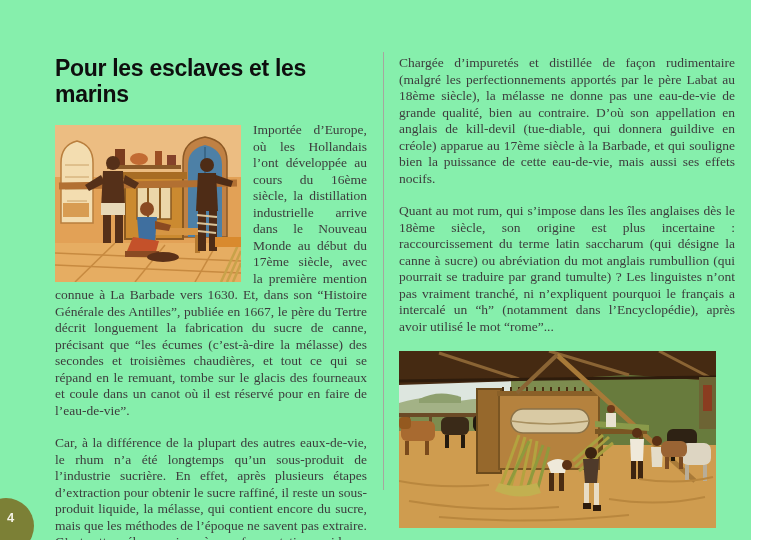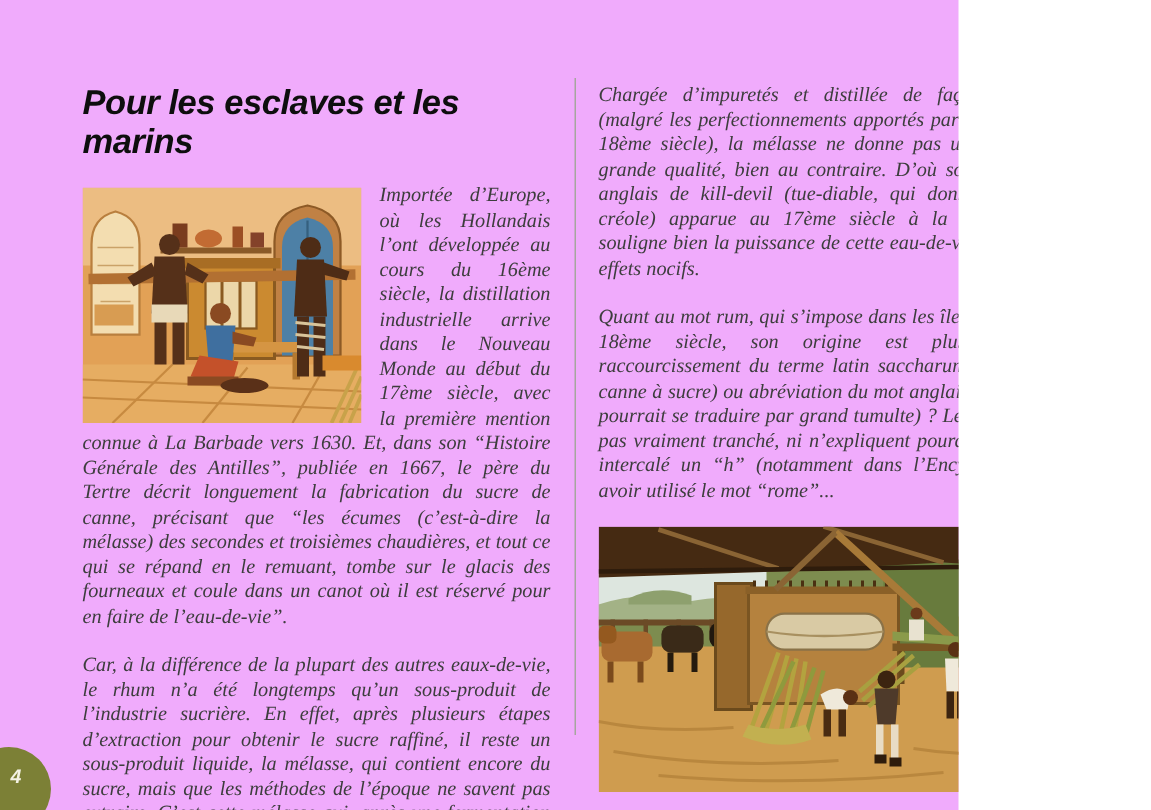--- a/index.html
+++ b/index.html
@@ -1,18 +1,18 @@
 <!DOCTYPE html>
 <html><head>
 <meta charset="utf-8">
 <style>
   html,body{margin:0;padding:0;background:#ffffff;}
   .page{
-    position:relative;width:639px;height:540px;background:#f0abfc;
-    overflow:hidden;font-family:"Liberation Serif","DejaVu Serif",serif;font-style:italic;
+    position:relative;width:751px;height:540px;background:#86efac;
+    overflow:hidden;font-family:"Liberation Serif","DejaVu Serif",serif;
   }
   .col-left{position:absolute;left:55px;top:55px;width:312px;}
   .col-right{position:absolute;left:399px;top:55px;width:336px;}
   .divider{position:absolute;left:383px;top:52px;width:1px;height:438px;background:#a6a69e;}
   h1.title{
     margin:0 0 15px 0;font-family:"Liberation Sans","DejaVu Sans",sans-serif;
     font-weight:bold;font-size:23px;line-height:26px;color:#0e0e0e;letter-spacing:-0.3px;
   }
   p.body{
     margin:0 0 16px 0;font-size:13.5px;line-height:16.5px;color:#3d3d3d;

